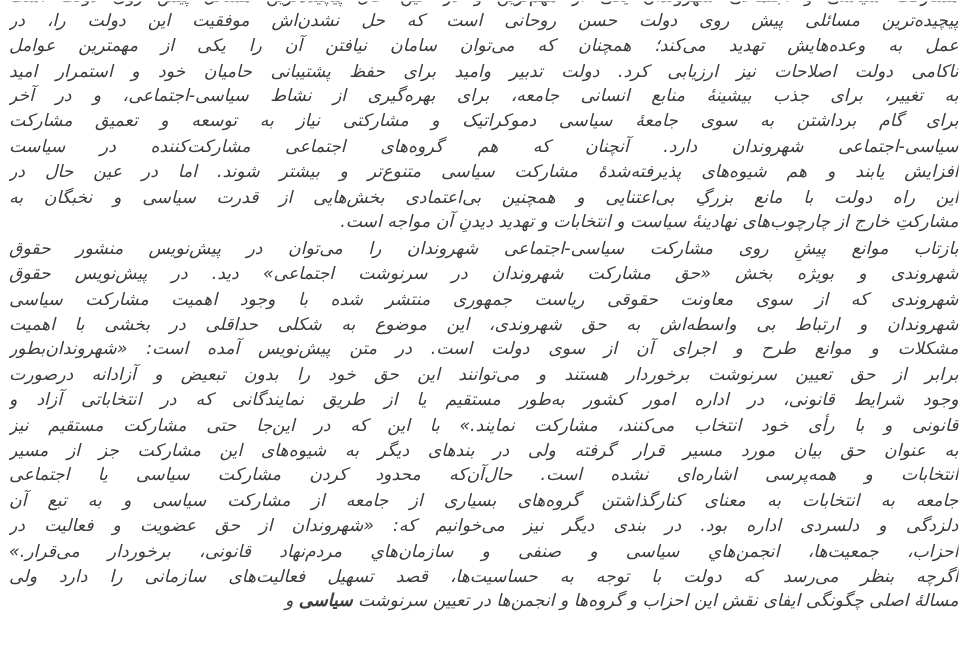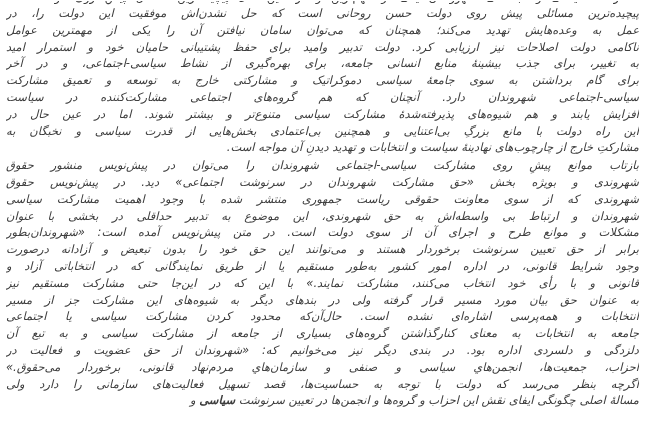--- a/index.html
+++ b/index.html
@@ -56,38 +56,38 @@
 
   <div class="clipped-line">
     <span class="inner">مشارکت سیاسی و اجتماعی شهروندان یکی از مهم‌ترین و در عین حال پیچیده‌ترین مسائل پیش روی دولت است</span>
   </div>
 
   <div class="paragraph">
     <div class="line">پیچیده‌ترین مسائلی پیش روی دولت حسن روحانی است که حل نشدن‌اش موفقیت این دولت را، در</div>
     <div class="line">عمل به وعده‌هایش تهدید می‌کند؛ همچنان که می‌توان سامان نیافتن آن را یکی از مهمترین عوامل</div>
     <div class="line">ناکامی دولت اصلاحات نیز ارزیابی کرد. دولت تدبیر وامید برای حفظ پشتیبانی حامیان خود و استمرار امید</div>
     <div class="line">به تغییر، برای جذب بیشینهٔ منابع انسانی جامعه، برای بهره‌گیری از نشاط سیاسی-اجتماعی، و در آخر</div>
-    <div class="line">برای گام برداشتن به سوی جامعهٔ سیاسی دموکراتیک و مشارکتی خارج به توسعه و تعمیق مشارکت</div>
+    <div class="line">برای گام برداشتن به سوی جامعهٔ سیاسی دموکراتیک و مشارکتی نیاز به توسعه و تعمیق مشارکت</div>
     <div class="line">سیاسی-اجتماعی شهروندان دارد. آنچنان که هم گروه‌های اجتماعی مشارکت‌کننده در سیاست</div>
     <div class="line">افزایش یابند و هم شیوه‌های پذیرفته‌شدهٔ مشارکت سیاسی متنوع‌تر و بیشتر شوند. اما در عین حال در</div>
     <div class="line">این راه دولت با مانع بزرگِ بی‌اعتنایی و همچنین بی‌اعتمادی بخش‌هایی از قدرت سیاسی و نخبگان به</div>
     <div class="line para-end">مشارکتِ خارج از چارچوب‌های نهادینهٔ سیاست و انتخابات و تهدید دیدنِ آن مواجه است.</div>
   </div>
 
   <div class="paragraph">
     <div class="line">بازتاب موانع پیشِ روی مشارکت سیاسی-اجتماعی شهروندان را می‌توان در پیش‌نویس منشور حقوق</div>
     <div class="line">شهروندی و بویژه بخش «حق مشارکت شهروندان در سرنوشت اجتماعی» دید. در پیش‌نویس حقوق</div>
     <div class="line">شهروندی که از سوی معاونت حقوقی ریاست جمهوری منتشر شده با وجود اهمیت مشارکت سیاسی</div>
-    <div class="line">شهروندان و ارتباط بی واسطه‌اش به حق شهروندی، این موضوع به تدبیر حداقلی در بخشی با عنوان</div>
+    <div class="line">شهروندان و ارتباط بی واسطه‌اش به حق شهروندی، این موضوع به شکلی حداقلی در بخشی با اهمیت</div>
     <div class="line">مشکلات و موانع طرح و اجرای آن از سوی دولت است. در متن پیش‌نویس آمده است: «شهروندان‌بطور</div>
     <div class="line">برابر از حق تعیین سرنوشت برخوردار هستند و می‌توانند این حق خود را بدون تبعیض و آزادانه درصورت</div>
     <div class="line">وجود شرایط قانونی، در اداره امور کشور به‌طور مستقیم یا از طریق نمایندگانی که در انتخاباتی آزاد و</div>
     <div class="line">قانونی و با رأی خود انتخاب می‌کنند، مشارکت نمایند.» با این که در این‌جا حتی مشارکت مستقیم نیز</div>
     <div class="line">به عنوان حق بیان مورد مسیر قرار گرفته ولی در بندهای دیگر به شیوه‌های این مشارکت جز از مسیر</div>
     <div class="line">انتخابات و همه‌پرسی اشاره‌ای نشده است. حال‌آن‌که محدود کردن مشارکت سیاسی یا اجتماعی</div>
     <div class="line">جامعه به انتخابات به معنای کنارگذاشتن گروه‌های بسیاری از جامعه از مشارکت سیاسی و به تبع آن</div>
     <div class="line">دلزدگی و دلسردی اداره بود. در بندی دیگر نیز می‌خوانیم که: «شهروندان از حق عضویت و فعالیت در</div>
-    <div class="line">احزاب، جمعیت‌ها، انجمن‌هاي سیاسی و صنفی و سازمان‌هاي مردم‌نهاد قانونی، برخوردار می‌حقوق.»</div>
+    <div class="line">احزاب، جمعیت‌ها، انجمن‌هاي سیاسی و صنفی و سازمان‌هاي مردم‌نهاد قانونی، برخوردار می‌قرار.»</div>
     <div class="line">اگرچه بنظر می‌رسد که دولت با توجه به حساسیت‌ها، قصد تسهیل فعالیت‌های سازمانی را دارد ولی</div>
     <div class="line para-end"><span>مسالهٔ اصلی چگونگی ایفای نقش این احزاب و گروه‌ها و انجمن‌ها در تعیین سرنوشت </span><b>سیاسی</b><span> و</span></div>
   </div>
 
 </div>
 
 </body></html>

